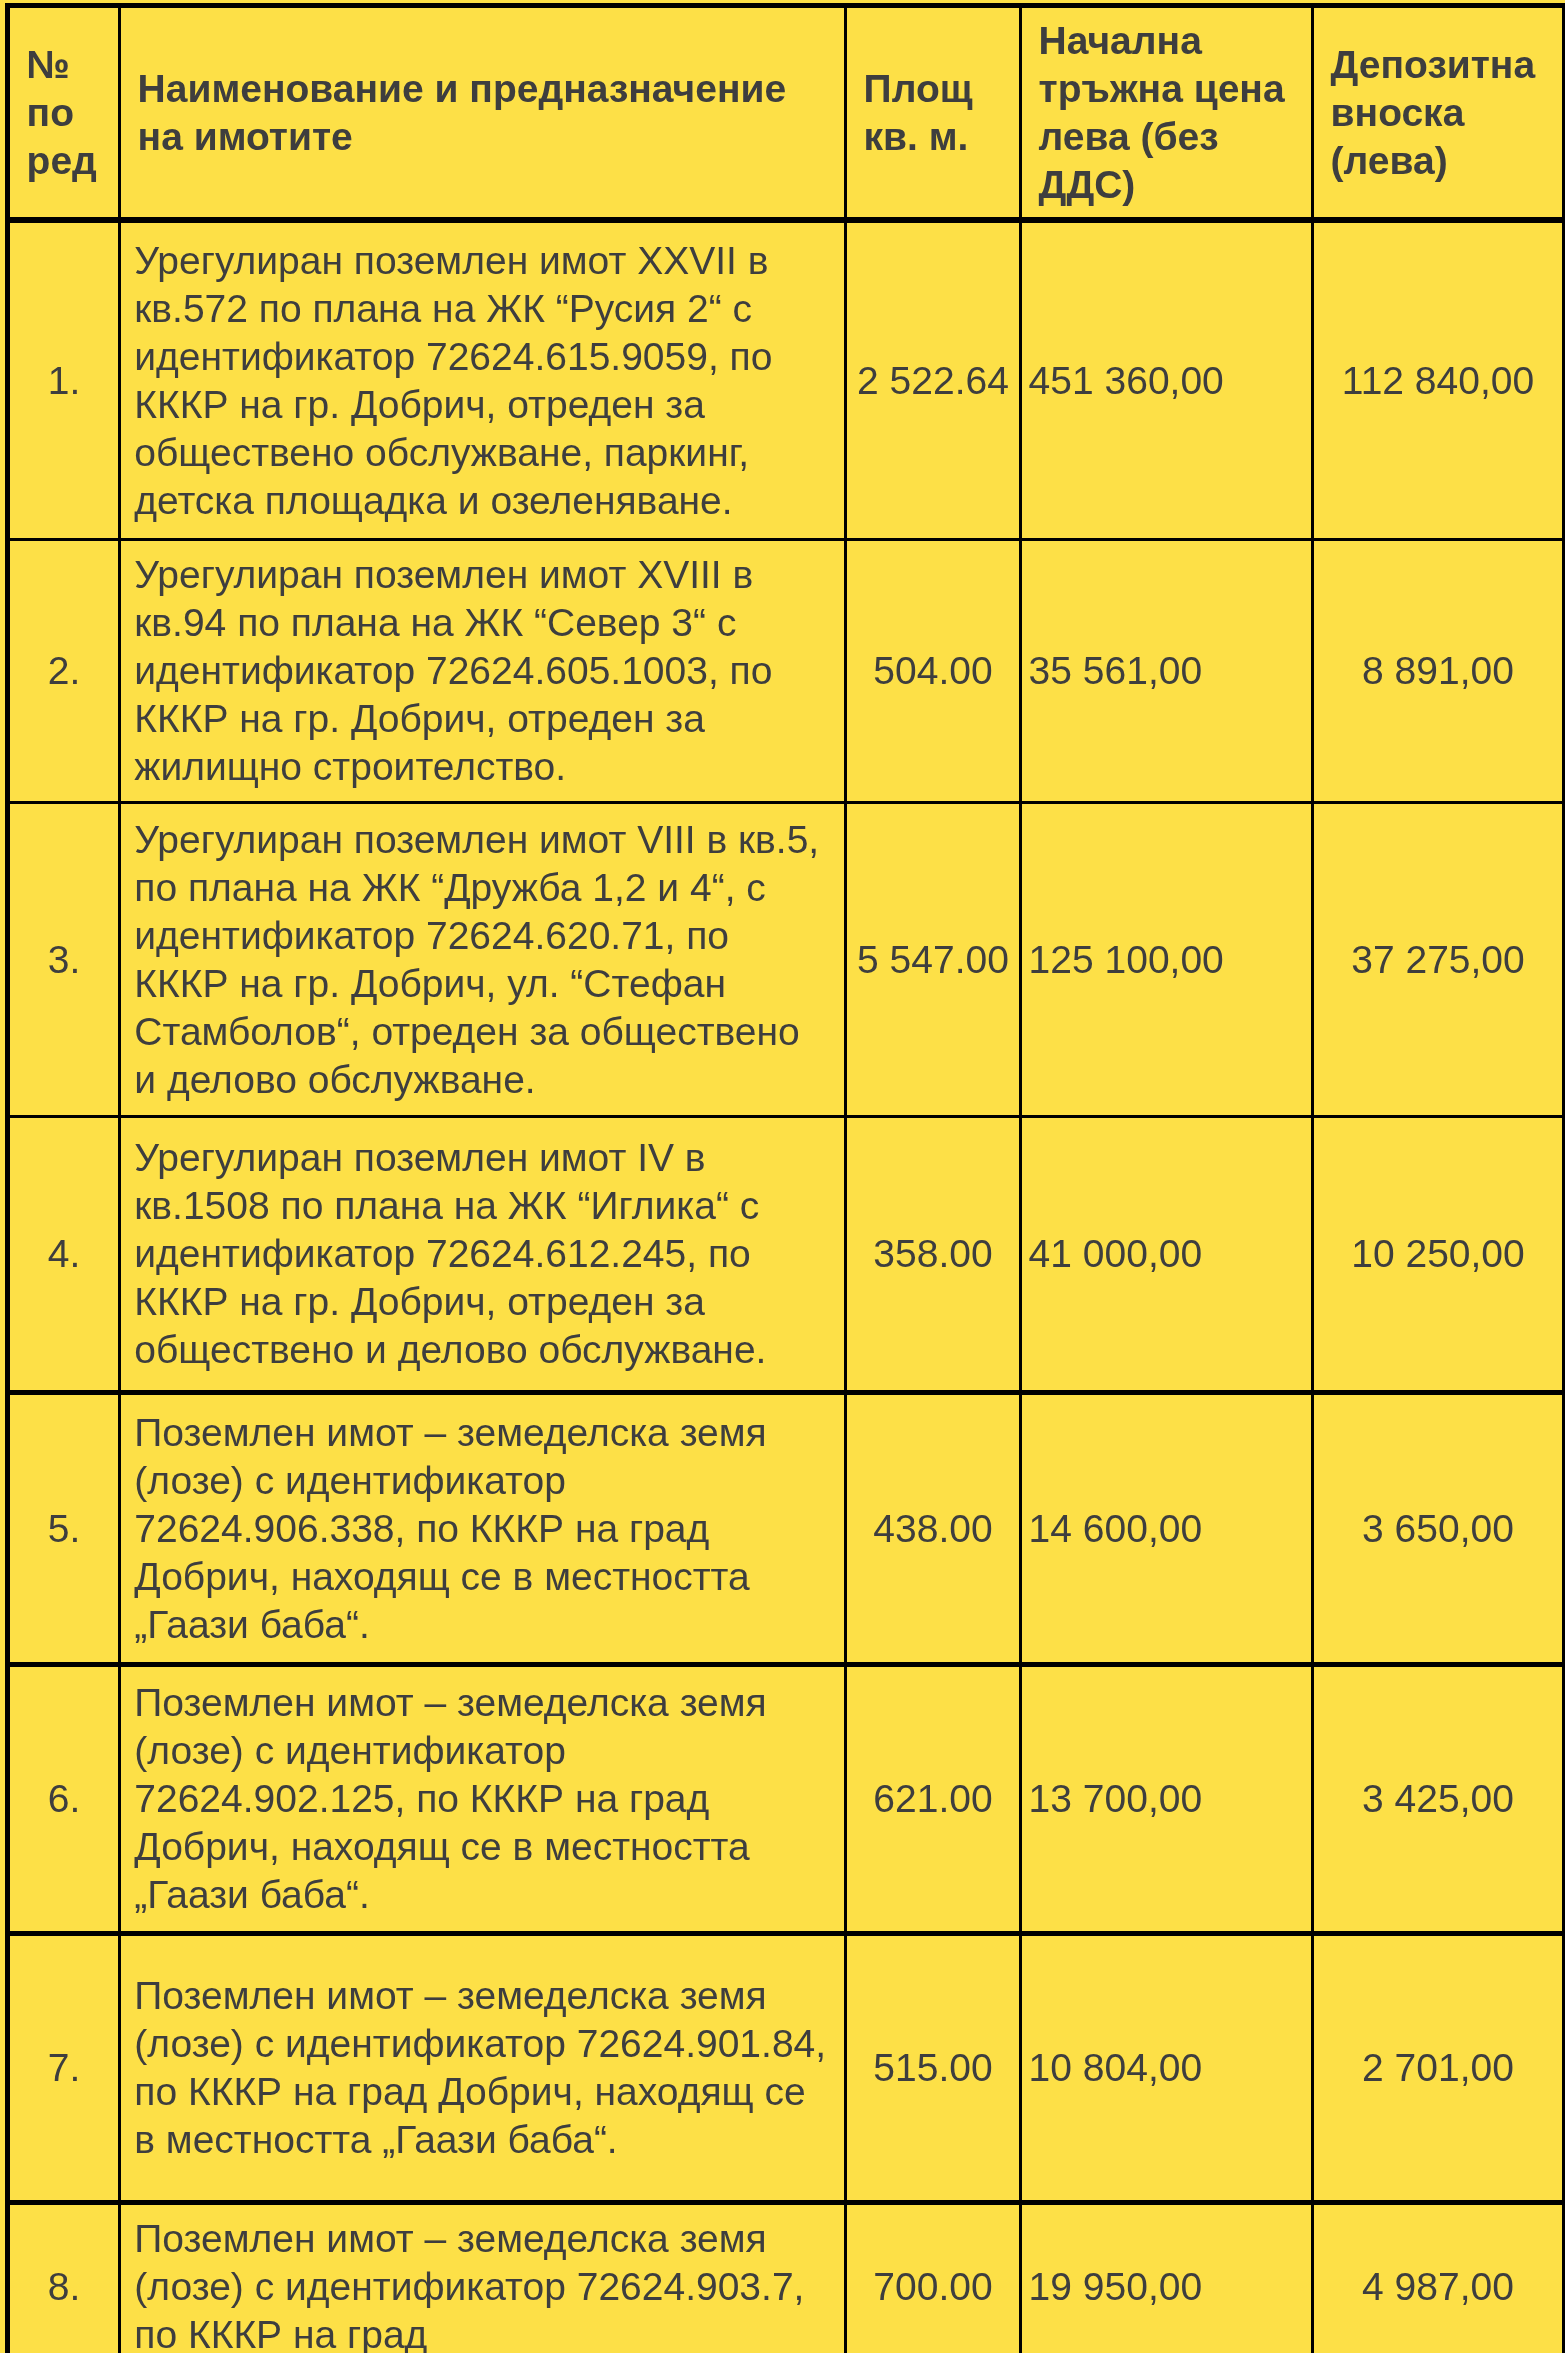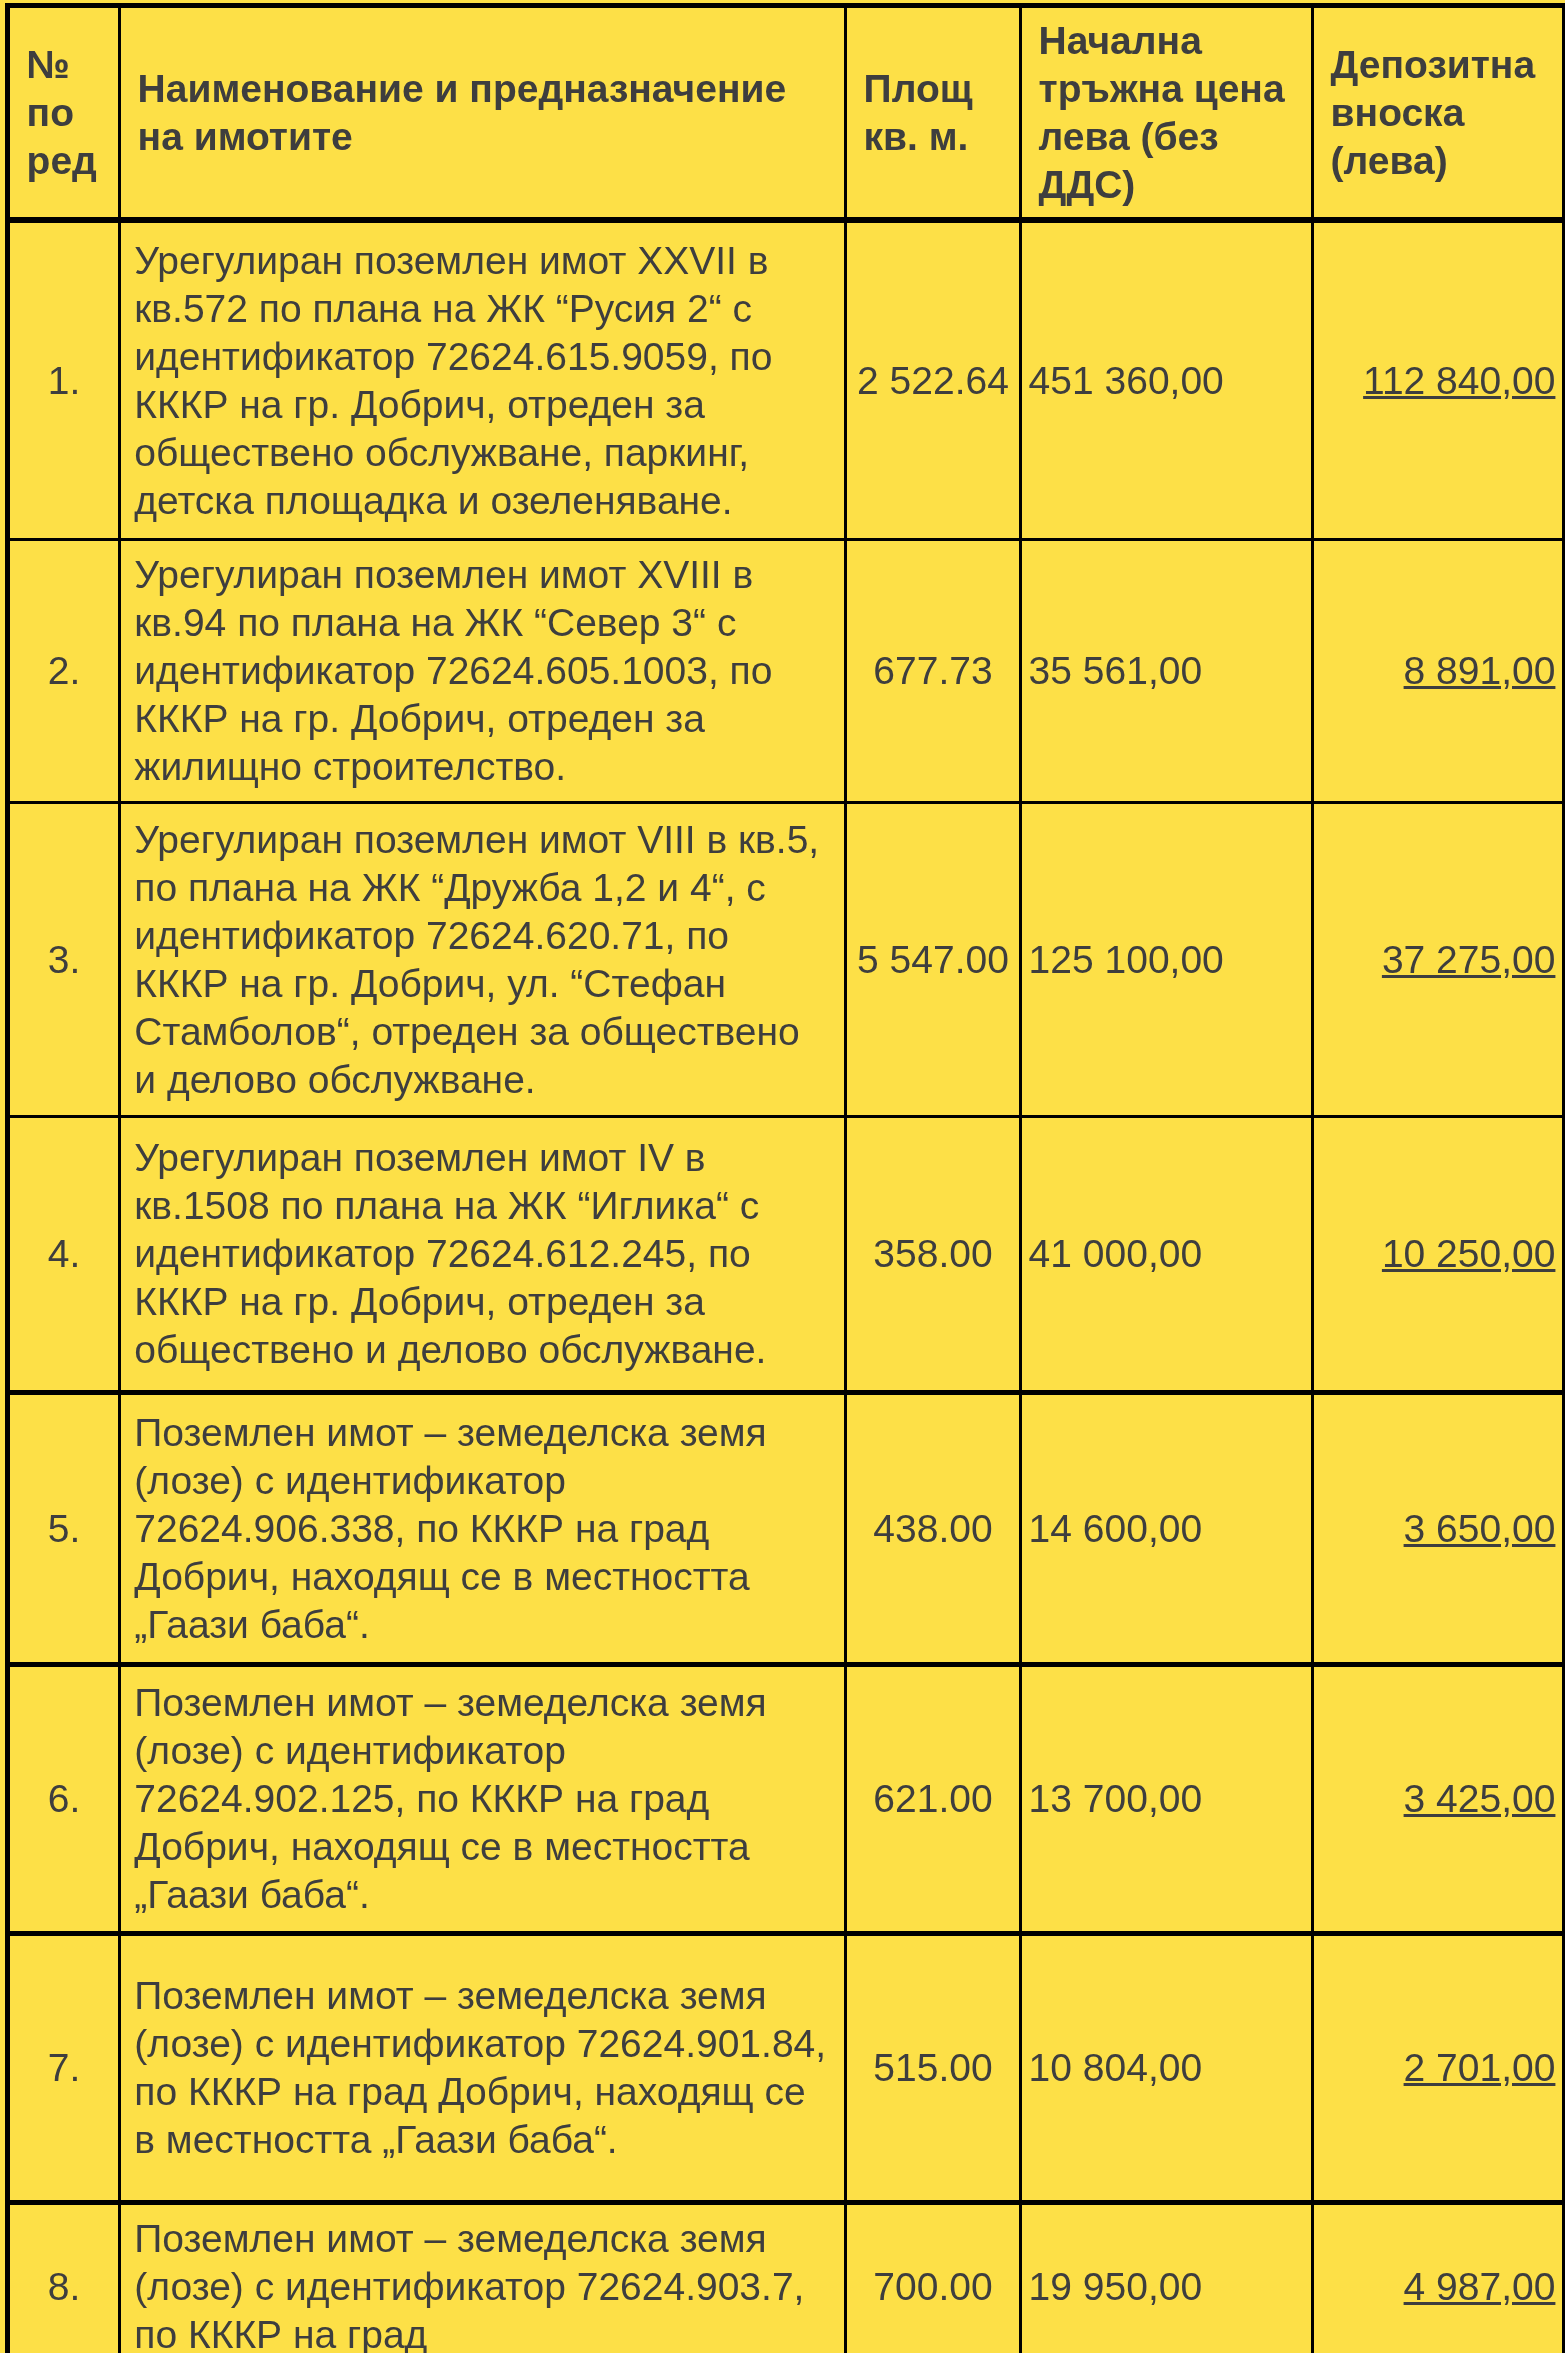--- a/index.html
+++ b/index.html
@@ -43,21 +43,21 @@
 
   
   table.props tbody tr { border-bottom: 3.3px solid #000000; }
   table.props tbody tr.thick { border-bottom: 5.8px solid #000000; }
 
   table.props td { vertical-align: middle; }
   td.cell-no      { text-align: center; padding: 3.3px; }
   td.cell-name    { text-align: left; padding: 10px 13.3px; }
   td.cell-area    { text-align: center; padding: 3.3px 6.6px; }
   td.cell-price   { padding: 3.3px 6.6px; }
-  td.cell-deposit { text-align: right; padding: 3.3px 6.6px; text-decoration: underline; }
+  td.cell-deposit { text-align: center; padding: 3.3px 6.6px; }
 </style>
 </head>
 <body>
 
 <div class="page">
   <table class="props">
     <colgroup>
       <col style="width:112px">
       <col style="width:726px">
       <col style="width:175px">
@@ -77,21 +77,21 @@
         <tr style="height: 320px;">
           <td class="cell-no">1.</td>
           <td class="cell-name">Урегулиран поземлен имот XXVII в кв.572 по плана на ЖК “Русия 2“ с идентификатор 72624.615.9059, по КККР на гр. Добрич, отреден за обществено обслужване, паркинг, детска площадка и озеленяване.</td>
           <td class="cell-area">2 522.64</td>
           <td class="cell-price">451 360,00</td>
           <td class="cell-deposit">112 840,00</td>
         </tr>
         <tr style="height: 263px;">
           <td class="cell-no">2.</td>
           <td class="cell-name">Урегулиран поземлен имот XVIII в кв.94 по плана на ЖК “Север 3“ с идентификатор 72624.605.1003, по КККР на гр. Добрич, отреден за жилищно строителство.</td>
-          <td class="cell-area">677.73</td>
+          <td class="cell-area">504.00</td>
           <td class="cell-price">35 561,00</td>
           <td class="cell-deposit">8 891,00</td>
         </tr>
         <tr style="height: 314px;">
           <td class="cell-no">3.</td>
           <td class="cell-name">Урегулиран поземлен имот VIII в кв.5, по плана на ЖК “Дружба 1,2 и 4“, с идентификатор 72624.620.71, по КККР на гр. Добрич, ул. “Стефан Стамболов“, отреден за обществено и делово обслужване.</td>
           <td class="cell-area">5 547.00</td>
           <td class="cell-price">125 100,00</td>
           <td class="cell-deposit">37 275,00</td>
         </tr>

